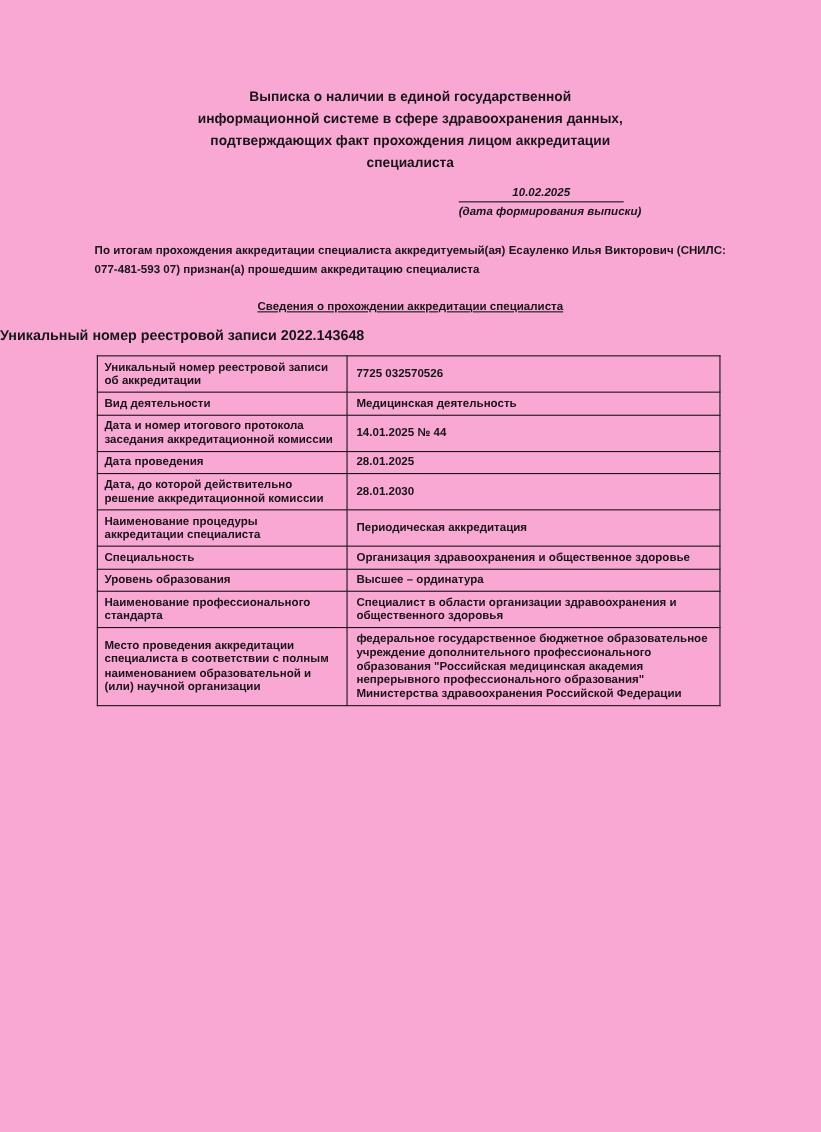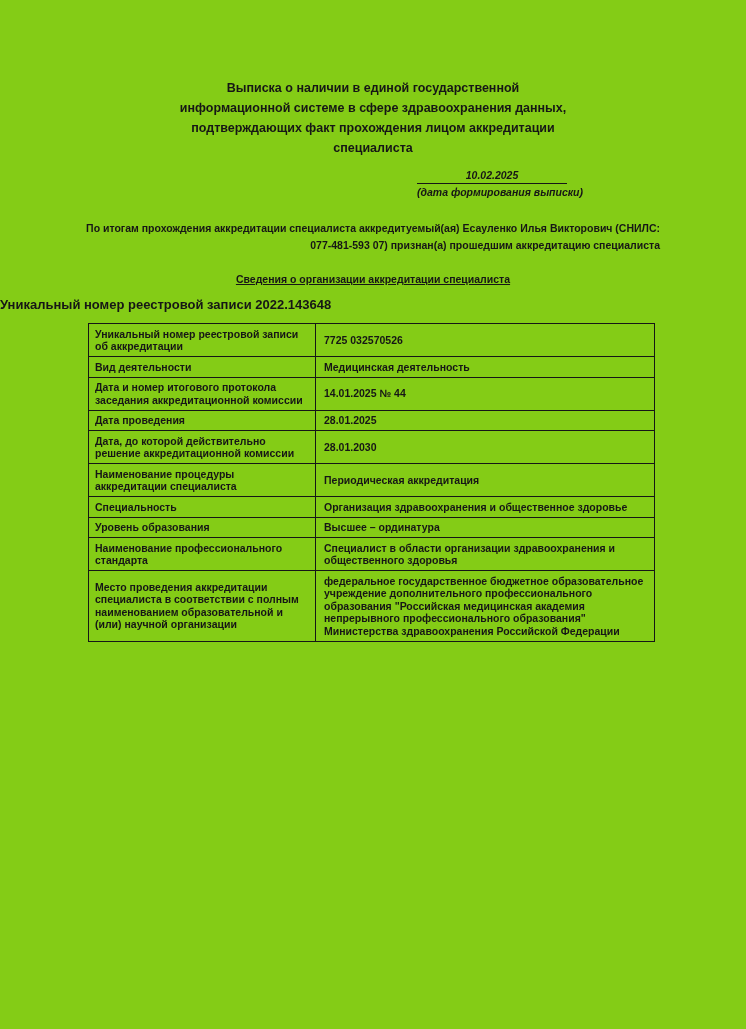--- a/index.html
+++ b/index.html
@@ -9,21 +9,21 @@
     height: 1029px;
     font-family: "Liberation Sans", "DejaVu Sans", sans-serif;
     font-weight: 700;
     color: #161616;
     -webkit-font-smoothing: antialiased;
   }
   .page {
     position: relative;
     width: 746px;
     height: 1029px;
-    background: #84cc16;
+    background: #f9a8d4;
     overflow: hidden;
   }
   .doc-title {
     margin: 78px auto 0;
     max-width: 404px;
     font-size: 12.5px;
     line-height: 20px;
     text-align: center;
     font-weight: 700;
   }
@@ -43,21 +43,21 @@
     font-size: 10.5px;
     line-height: 14px;
     margin-top: 1px;
     white-space: nowrap;
   }
   .intro {
     margin: 21px auto 0;
     max-width: 574px;
     font-size: 10.5px;
     line-height: 17px;
-    text-align: right;
+    text-align: left;
   }
   .section-header {
     margin: 18px auto 0;
     font-size: 10.5px;
     line-height: 14px;
     text-align: center;
     text-decoration: underline;
   }
   .registry-heading {
     margin: 10px auto 0;
@@ -90,21 +90,21 @@
 
   <div class="doc-title">Выписка о наличии в единой государственной информационной системе в сфере здравоохранения данных, подтверждающих факт прохождения лицом аккредитации специалиста</div>
 
   <div class="date-block">
     <div class="date-value">10.02.2025</div>
     <div class="date-caption">(дата формирования выписки)</div>
   </div>
 
   <p class="intro">По итогам прохождения аккредитации специалиста аккредитуемый(ая) Есауленко Илья Викторович (СНИЛС: 077-481-593 07) признан(а) прошедшим аккредитацию специалиста</p>
 
-  <div class="section-header">Сведения о организации аккредитации специалиста</div>
+  <div class="section-header">Сведения о прохождении аккредитации специалиста</div>
 
   <div class="registry-heading">Уникальный номер реестровой записи 2022.143648</div>
 
   <table class="acc-table">
     <tbody>
         <tr>
           <td class="label-cell">Уникальный номер реестровой записи об аккредитации</td>
           <td class="value-cell">7725 032570526</td>
         </tr>
         <tr>

